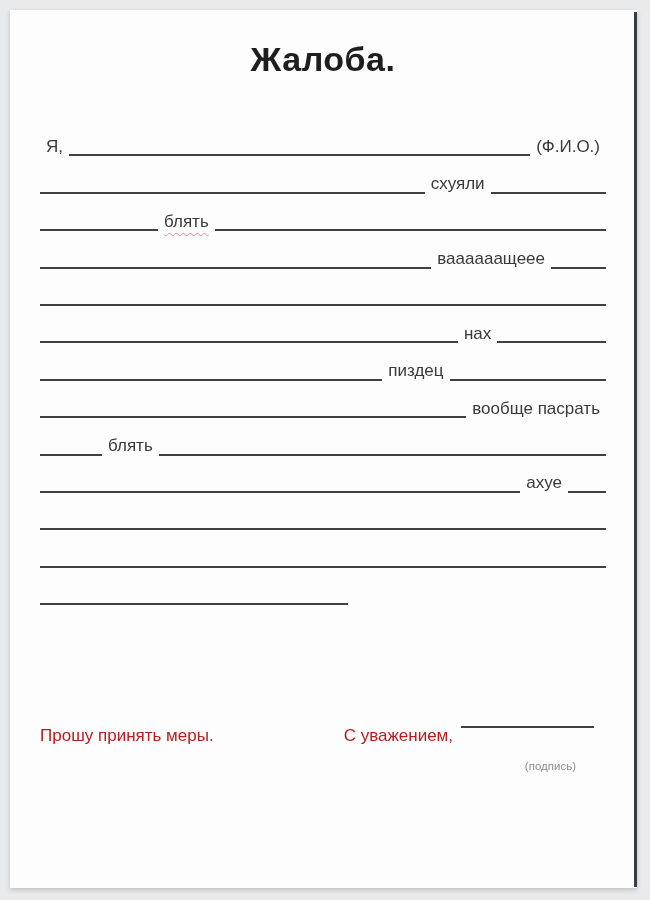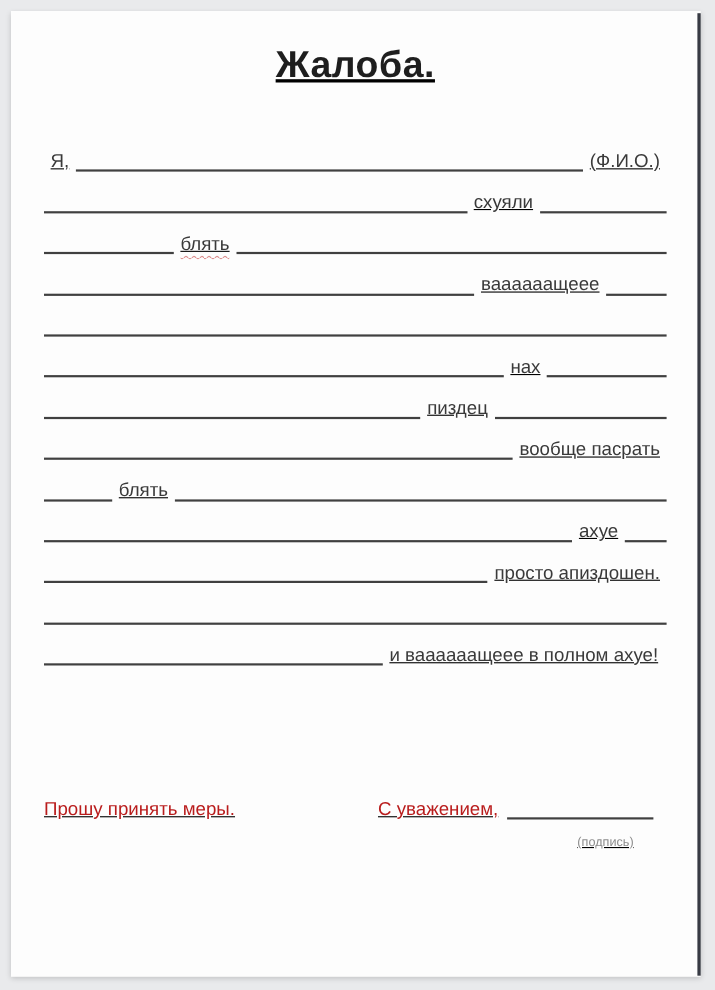--- a/index.html
+++ b/index.html
@@ -26,21 +26,20 @@
     top: 2px;
     bottom: 1px;
     width: 3px;
     background: #383b44;
   }
   .content {
     position: absolute;
     inset: 0;
     padding: 0 31px 0 30px;
     box-sizing: border-box;
-    text-decoration: underline;
   }
   .title {
     padding-top: 30px;
     text-align: center;
     font-size: 34px;
     font-weight: bold;
     color: #1e1e1e;
     letter-spacing: 0.5px;
   }
   .rows {
@@ -79,21 +78,21 @@
     font-size: 17px;
     color: #b91c1c;
   }
   .footer-left {
     white-space: nowrap;
   }
   .closing {
     margin-left: auto;
     margin-right: 12px;
     display: flex;
-    align-items: flex-end;
+    align-items: flex-start;
     white-space: nowrap;
   }
   .closing .label { padding-right: 8px; }
   .closing .blank {
     width: 133px;
     border-bottom: 2px solid #404040;
     margin-bottom: 1px;
   }
   .signature-caption {
     margin-top: 14px;
@@ -153,28 +152,26 @@
           <span class="word">блять</span>
           <span class="blank" style="flex-grow: 1;"></span>
         </div>
         <div class="form-row">
           <span class="blank" style="flex-grow: 1;"></span>
           <span class="word">ахуе</span>
           <span class="blank" style="width: 38px;"></span>
         </div>
         <div class="form-row">
           <span class="blank" style="flex-grow: 1;"></span>
-          <span class="word">просто апиздошен.</span>
         </div>
         <div class="form-row">
           <span class="blank" style="flex-grow: 1;"></span>
         </div>
         <div class="form-row">
           <span class="blank" style="width: 308px;"></span>
-          <span class="word">и ваааааащеее в полном ахуе!</span>
         </div>
       </div>
     <div class="footer">
       <div class="footer-row">
         <span class="footer-left">Прошу принять меры.</span>
         <span class="closing">
           <span class="label">С уважением,</span>
           <span class="blank"></span>
         </span>
       </div>

